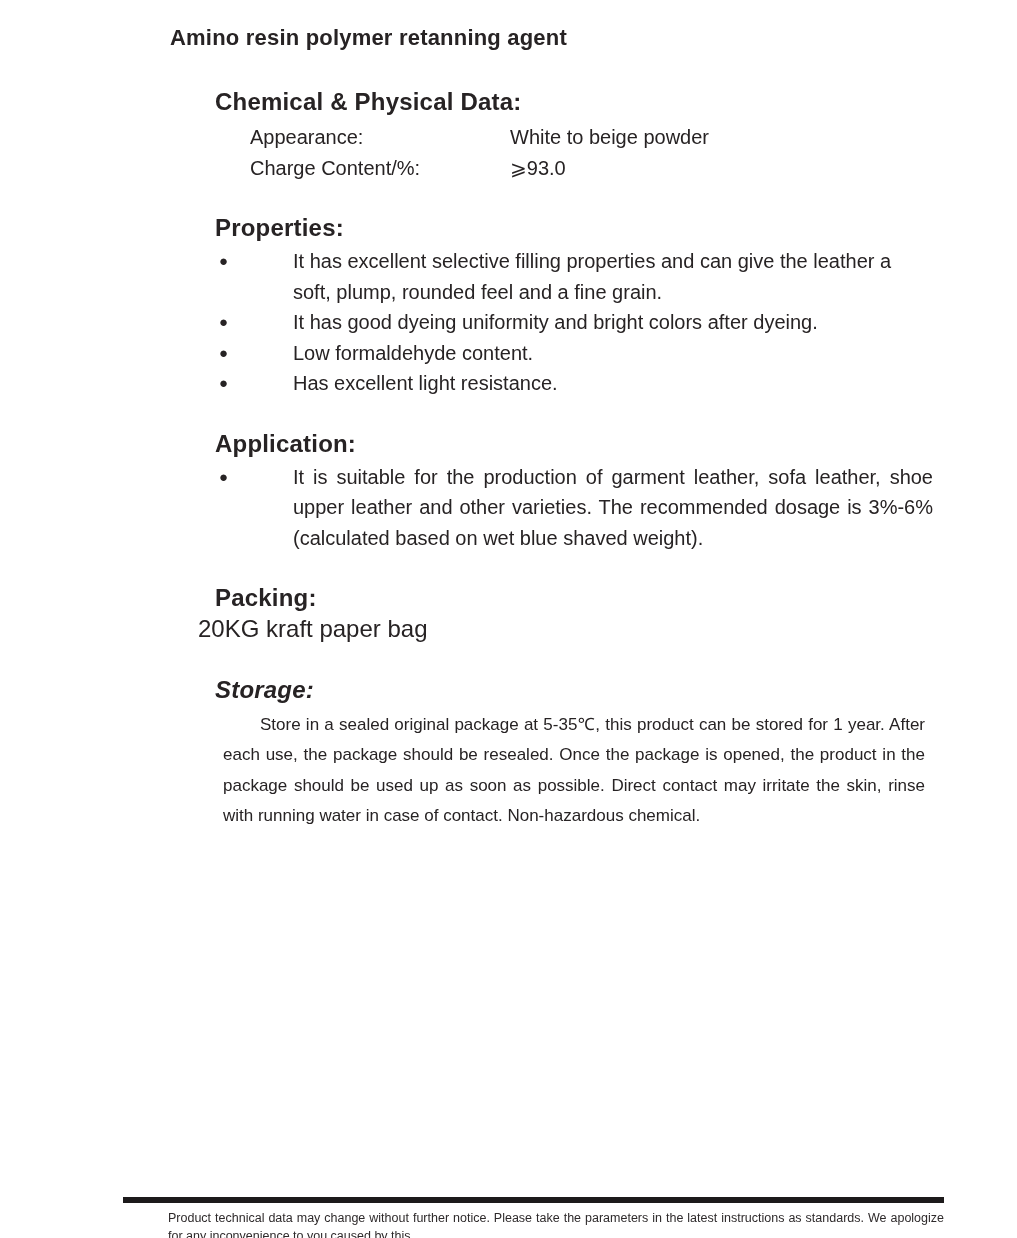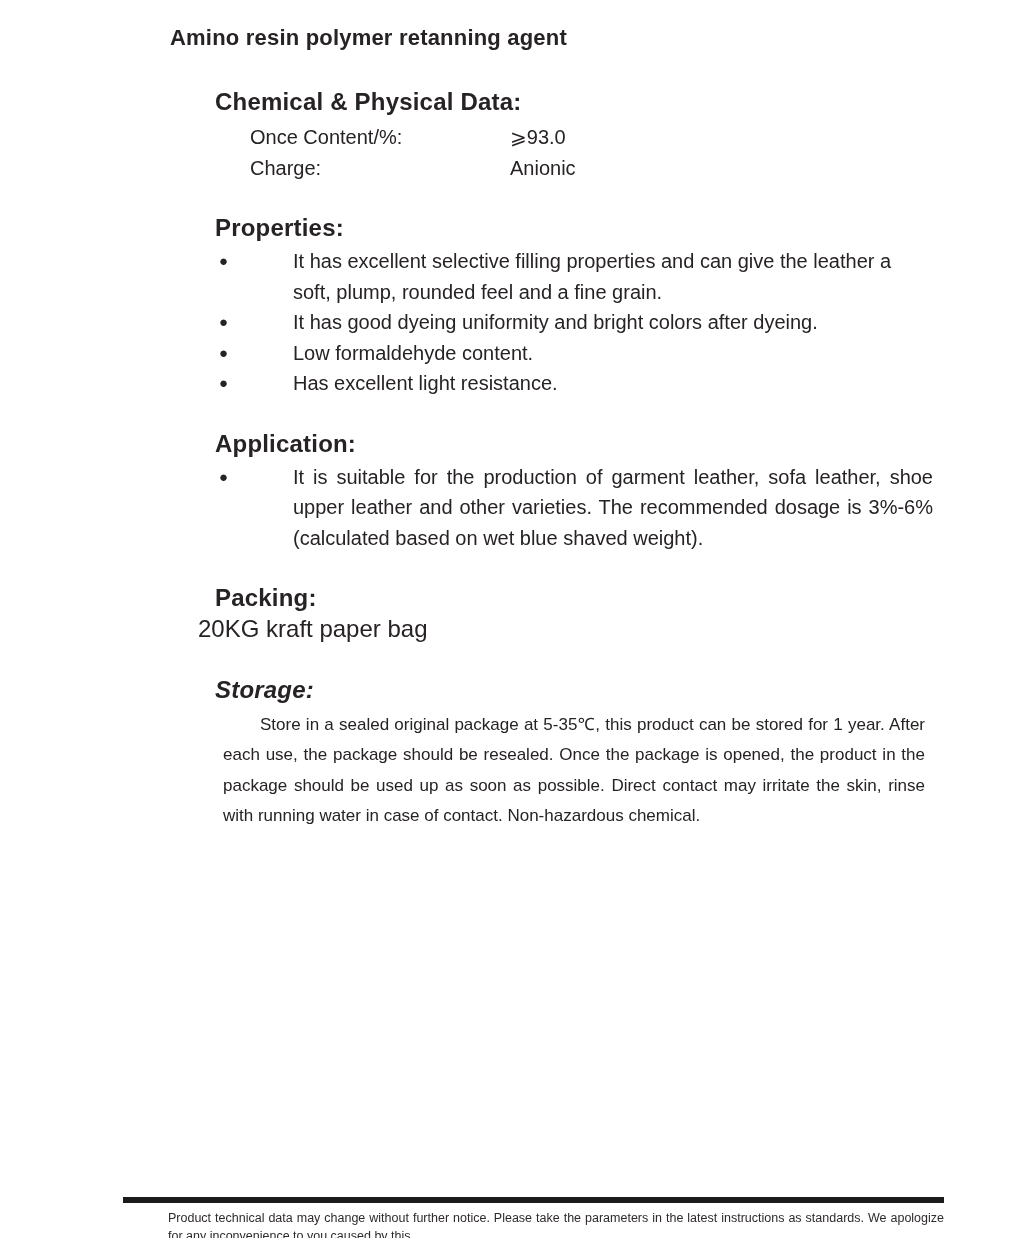--- a/index.html
+++ b/index.html
@@ -98,26 +98,26 @@
 <body>
 
 <div class="page">
   <div class="content">
 
     <h1 class="doc-title">Amino resin polymer retanning agent</h1>
 
     <section class="chem">
       <h2 class="sec-heading">Chemical &amp; Physical Data:</h2>
       <div class="kv-row">
-        <span class="kv-label">Once Content/%:</span>
-        <span class="kv-value">⩾93.0</span>
+        <span class="kv-label">Appearance:</span>
+        <span class="kv-value">White to beige powder</span>
       </div>
       <div class="kv-row">
-        <span class="kv-label">Charge:</span>
-        <span class="kv-value">Anionic</span>
+        <span class="kv-label">Charge Content/%:</span>
+        <span class="kv-value">⩾93.0</span>
       </div>
     </section>
 
     <section class="props">
       <h2 class="sec-heading">Properties:</h2>
       <div class="bullet">
         <span class="marker">●</span>
         <span class="btext">It has excellent selective filling properties and can give the leather a soft, plump, rounded feel and a fine grain.</span>
       </div>
       <div class="bullet">

